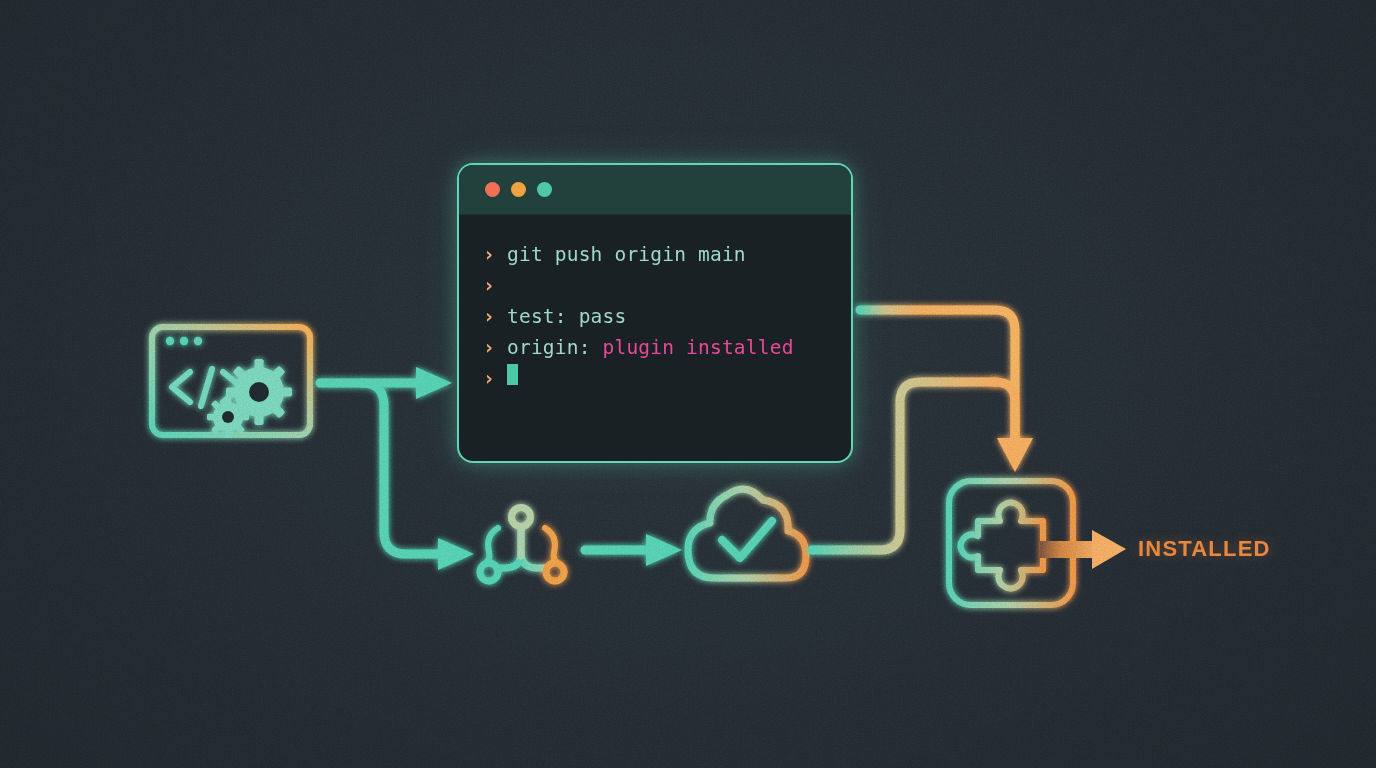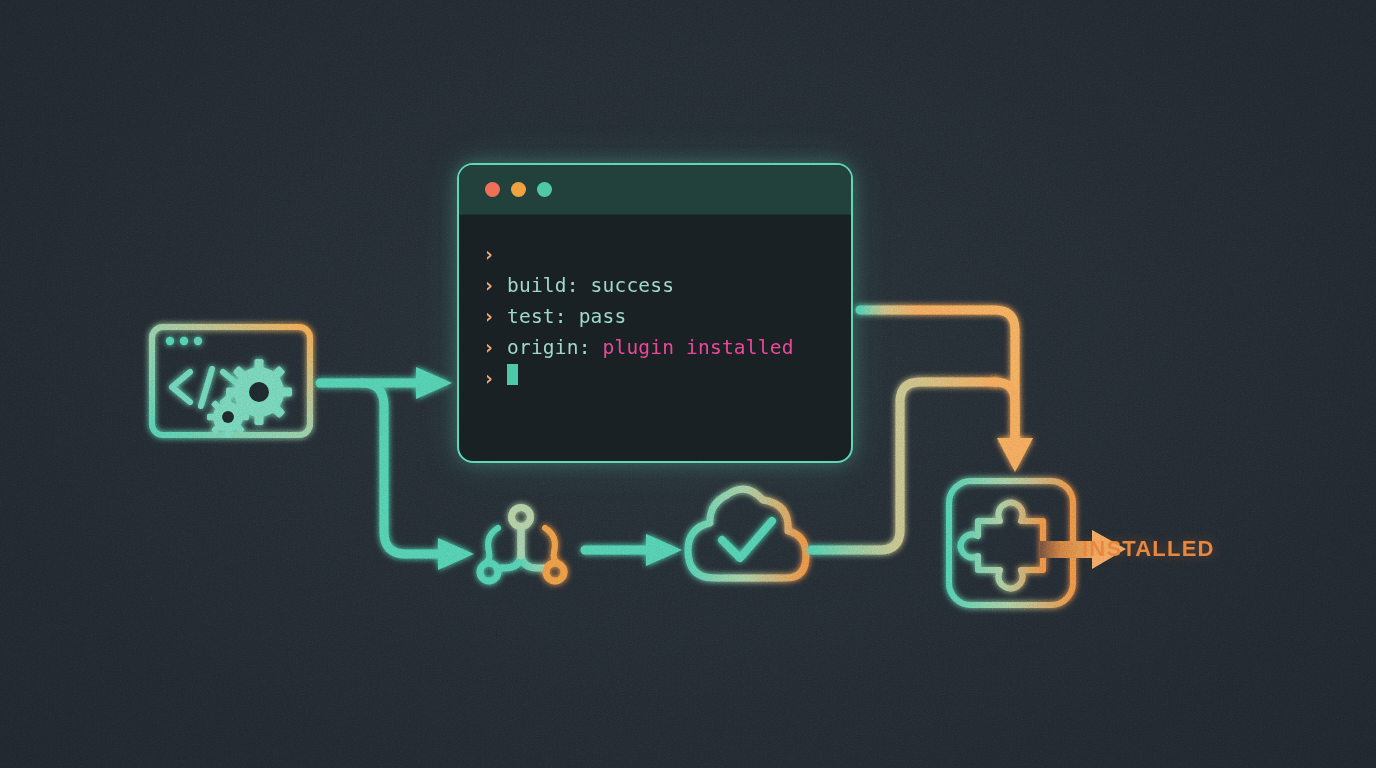--- a/index.html
+++ b/index.html
@@ -83,21 +83,21 @@
     display: inline-block;
     width: 11px;
     height: 21px;
     background: #4ec9a8;
     vertical-align: -3px;
   }
 
   
   .installed-label {
     position: absolute;
-    left: 1082px;
+    left: 1138px;
     top: 536px;
     font-size: 22px;
     font-weight: bold;
     letter-spacing: 1.2px;
     color: #e8873f;
     text-shadow: 0 0 12px rgba(232,135,63,0.35);
     white-space: nowrap;
   }
 </style>
 </head>
@@ -324,25 +324,25 @@
   <div class="terminal">
     <div class="terminal-titlebar">
       <span class="dot dot-red"></span>
       <span class="dot dot-yellow"></span>
       <span class="dot dot-green"></span>
     </div>
     <div class="terminal-body">
 
       <div class="term-line">
         <span class="prompt">›</span>
-      </div>
-
-      <div class="term-line">
-        <span class="prompt">›</span>
-        <span class="txt-teal">build: success</span>
+        <span class="txt-teal">git push origin main</span>
+      </div>
+
+      <div class="term-line">
+        <span class="prompt">›</span>
       </div>
 
       <div class="term-line">
         <span class="prompt">›</span>
         <span class="txt-teal">test: pass</span>
       </div>
 
       <div class="term-line">
         <span class="prompt">›</span>
         <span class="txt-teal">origin: </span>

